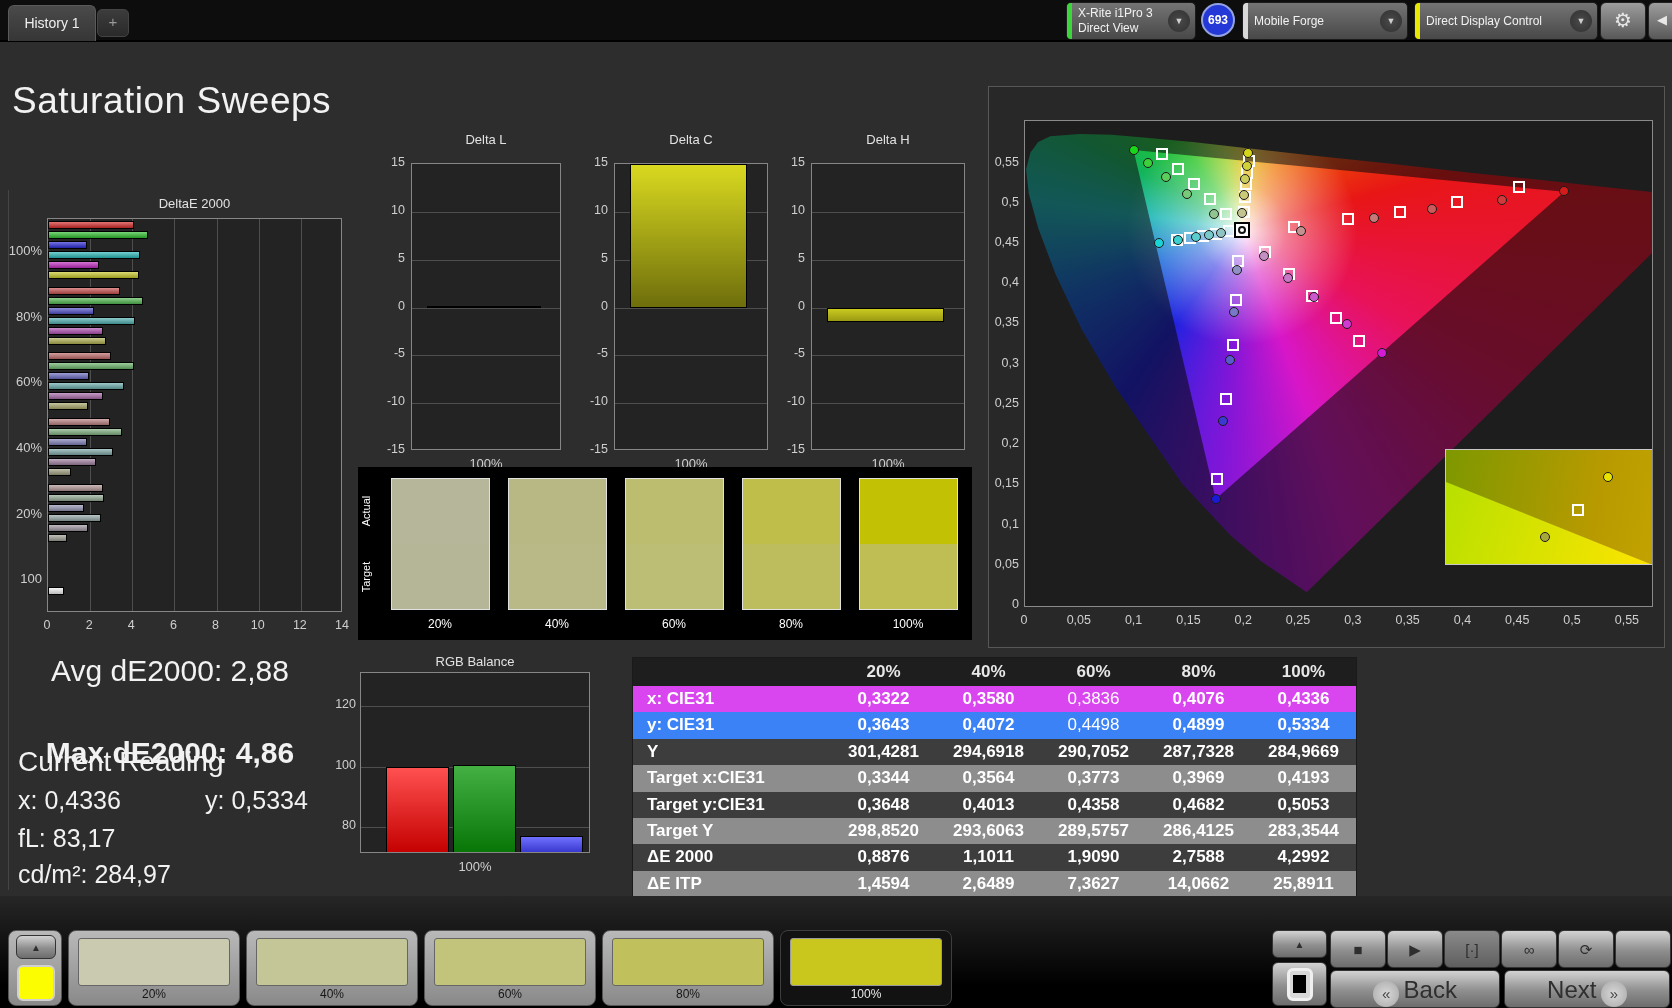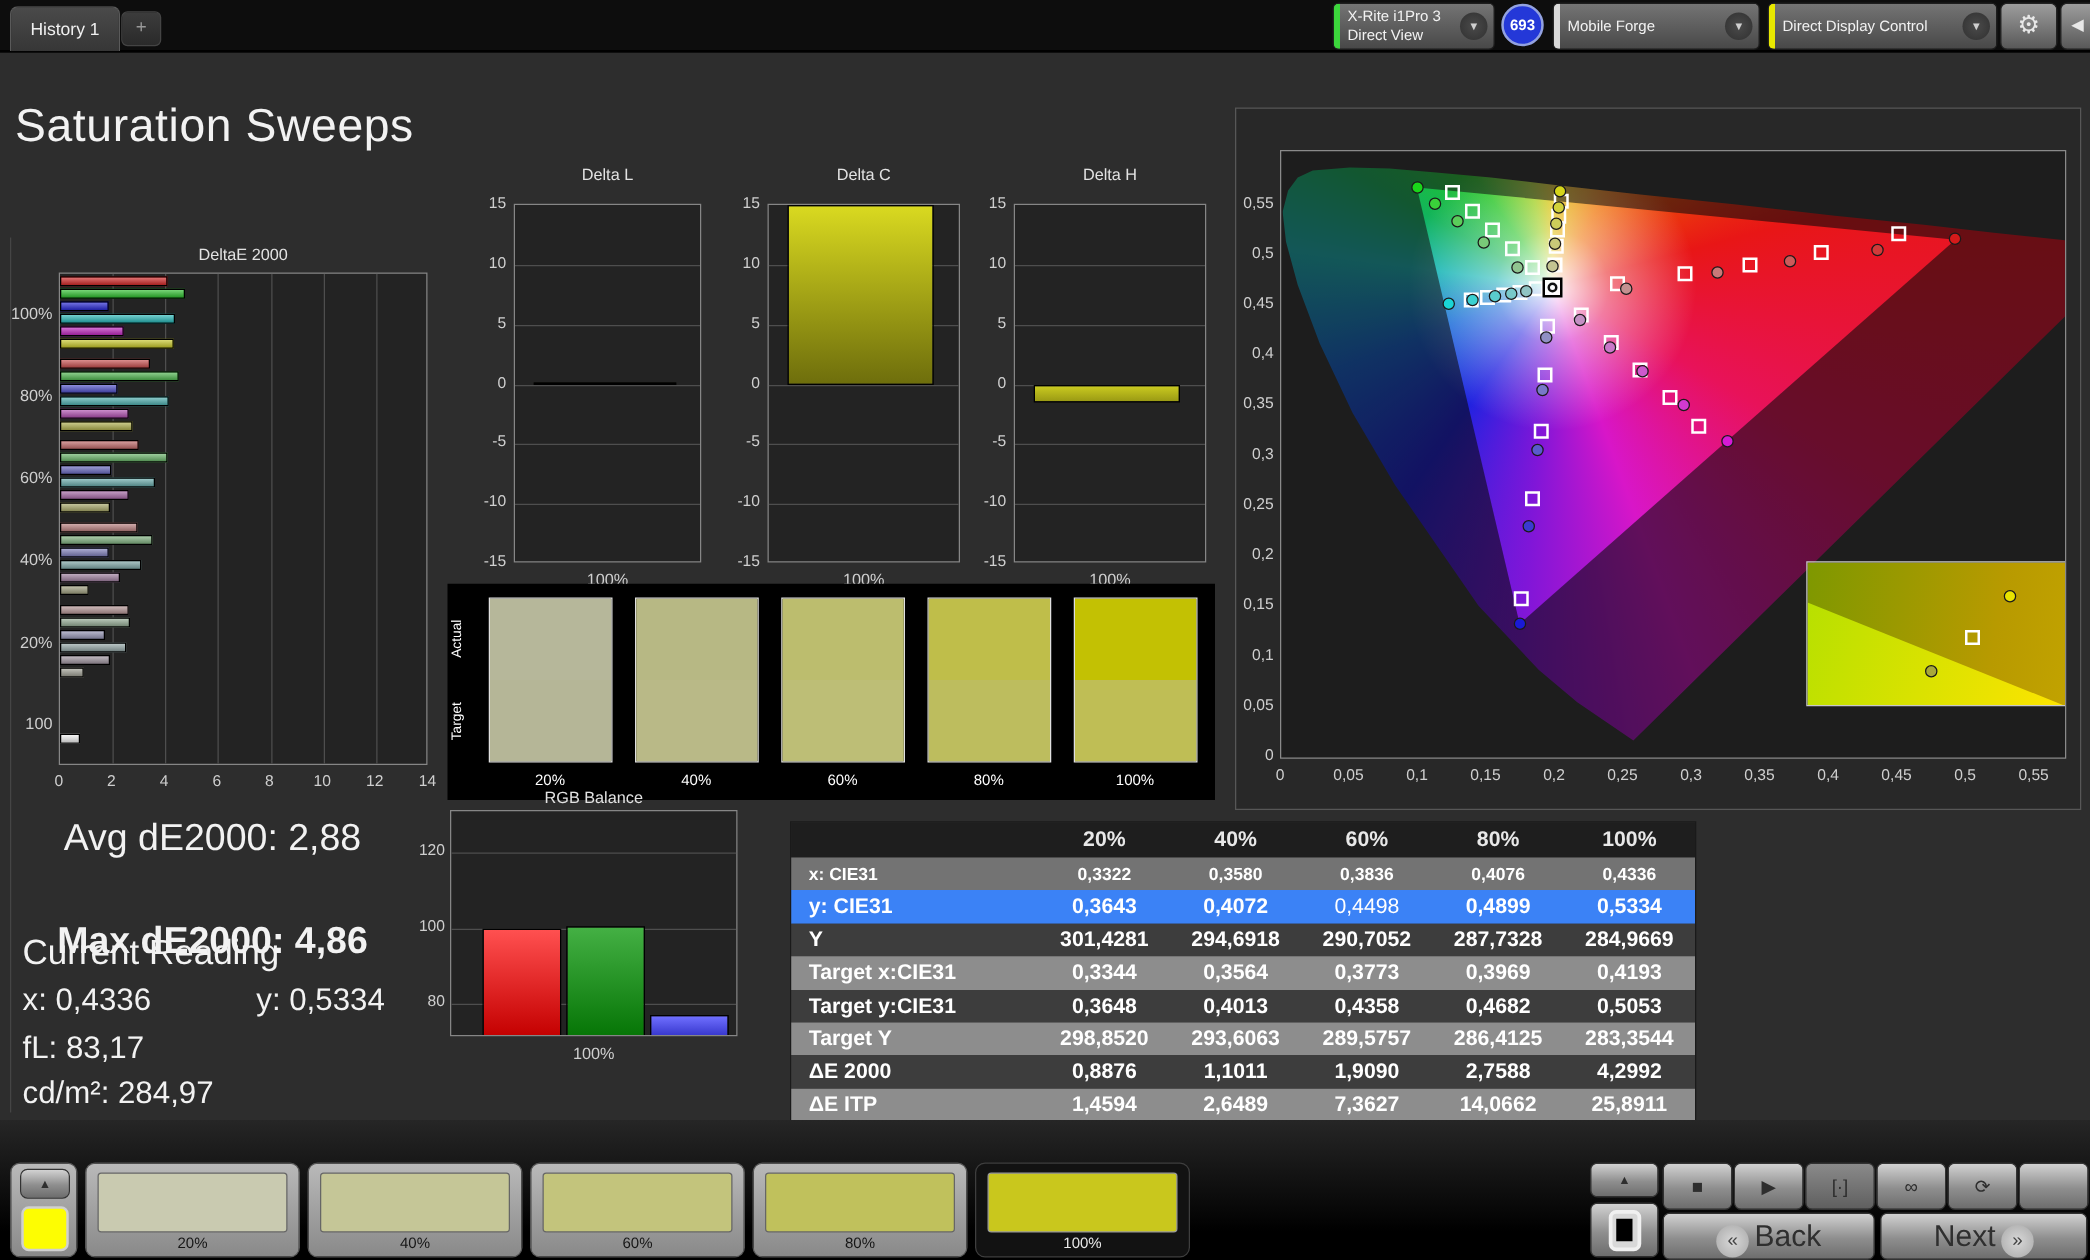--- a/index.html
+++ b/index.html
@@ -354,21 +354,21 @@
   </div>
 
 <div class="abs metric-big" style="top:654px;">Avg dE2000: 2,88</div>
 <div class="abs metric-big" style="top:736px;font-weight:bold;">Max dE2000: 4,86</div>
 <div class="abs metric-med" style="top:746px;">Current Reading</div>
 <div class="abs metric-sm" style="left:18px;top:786px;">x: 0,4336</div>
 <div class="abs metric-sm" style="left:205px;top:786px;">y: 0,5334</div>
 <div class="abs metric-sm" style="left:18px;top:824px;">fL: 83,17</div>
 <div class="abs metric-sm" style="left:18px;top:860px;">cd/m²: 284,97</div>
 
-<div id="rgb-chart" class="abs" style="left: 318px; top: 626px; width: 280px; height: 225px;">
+<div id="rgb-chart" class="abs" style="left: 318px; top: 650px; width: 280px; height: 225px;">
     <div class="abs charttitle" style="left: 42px; top: 4px; width: 230px;">RGB Balance</div>
     <div class="abs plot" style="left: 42px; top: 22px; width: 230px; height: 181px; overflow: hidden;">
       <div class="gridh" style="top: 33.1833px;"></div>
       <div class="gridh" style="top: 93.5167px;"></div>
       <div class="gridh" style="top: 153.85px;"></div>
       <div class="bar" style="left: 25px; width: 63px; top: 93.5167px; height: 87.4833px; background: linear-gradient(rgb(255, 80, 80), rgb(196, 0, 0));"></div>
       <div class="bar" style="left: 92px; width: 63px; top: 92.31px; height: 88.69px; background: linear-gradient(rgb(68, 176, 68), rgb(6, 117, 6));"></div>
       <div class="bar" style="left: 159px; width: 63px; top: 162.9px; height: 18.1px; background: linear-gradient(rgb(112, 112, 255), rgb(53, 53, 204));"></div>
     </div>
     <div class="abs ticklabel" style="left: 4px; top: 47.1833px; width: 34px; text-align: right;">120</div>
@@ -379,25 +379,25 @@
 
 <div id="datatable" class="abs">
     <div class="trow" style="height: 28px; line-height: 28px; background: rgb(30, 30, 30); font-weight: bold; font-size: 17px;">
       <div class="tlabel"></div>
       <div class="tcell">20%</div>
       <div class="tcell">40%</div>
       <div class="tcell">60%</div>
       <div class="tcell">80%</div>
       <div class="tcell">100%</div>
     </div>
-    <div class="trow" style="height: 26.4px; line-height: 26.4px; font-size: 14px; background: #737373; color: rgb(255, 255, 255);">
+    <div class="trow" style="height: 26.4px; line-height: 26.4px; font-size: 17px; background: #d946ef; color: rgb(255, 255, 255);">
       <div class="tlabel">x: CIE31</div>
       <div class="tcell" style="font-weight: 600;">0,3322</div>
       <div class="tcell" style="font-weight: 600;">0,3580</div>
-      <div class="tcell" style="font-weight: 700;">0,3836</div>
+      <div class="tcell" style="font-weight: 400;">0,3836</div>
       <div class="tcell" style="font-weight: 600;">0,4076</div>
       <div class="tcell" style="font-weight: 600;">0,4336</div>
     </div>
     <div class="trow" style="height: 26.4px; line-height: 26.4px; font-size: 17px; background: #3b82f6; color: rgb(255, 255, 255);">
       <div class="tlabel">y: CIE31</div>
       <div class="tcell" style="font-weight: 600;">0,3643</div>
       <div class="tcell" style="font-weight: 600;">0,4072</div>
       <div class="tcell" style="font-weight: 400;">0,4498</div>
       <div class="tcell" style="font-weight: 600;">0,4899</div>
       <div class="tcell" style="font-weight: 600;">0,5334</div>

